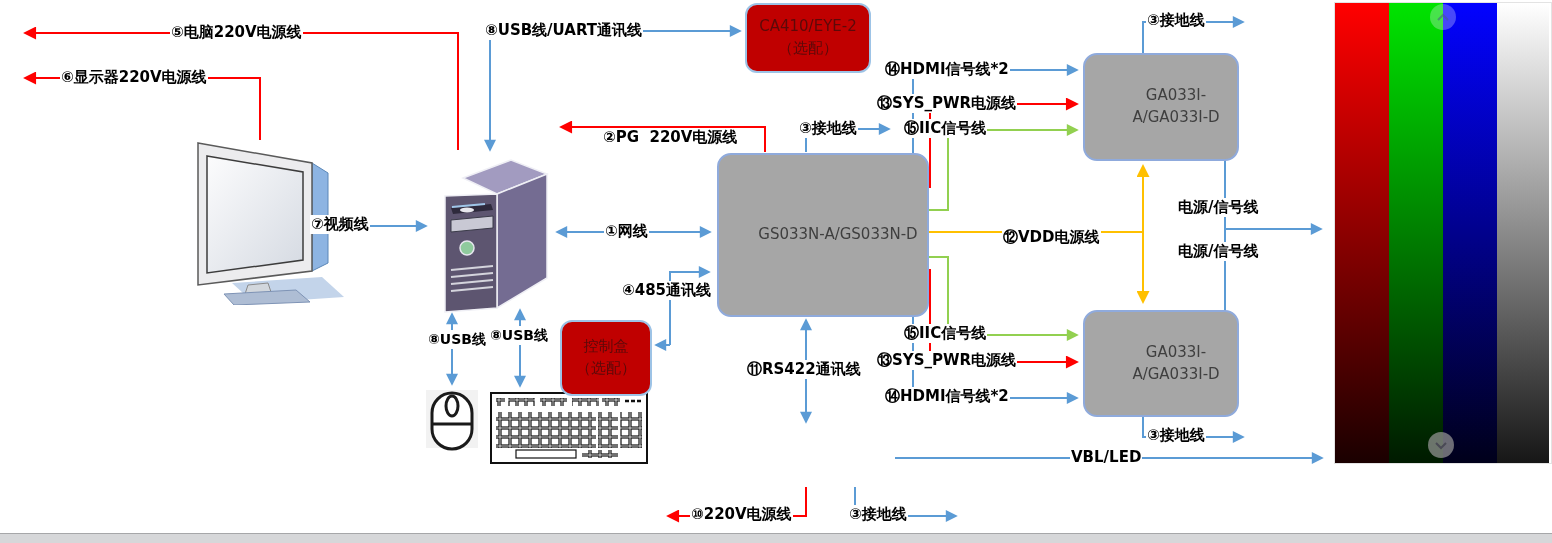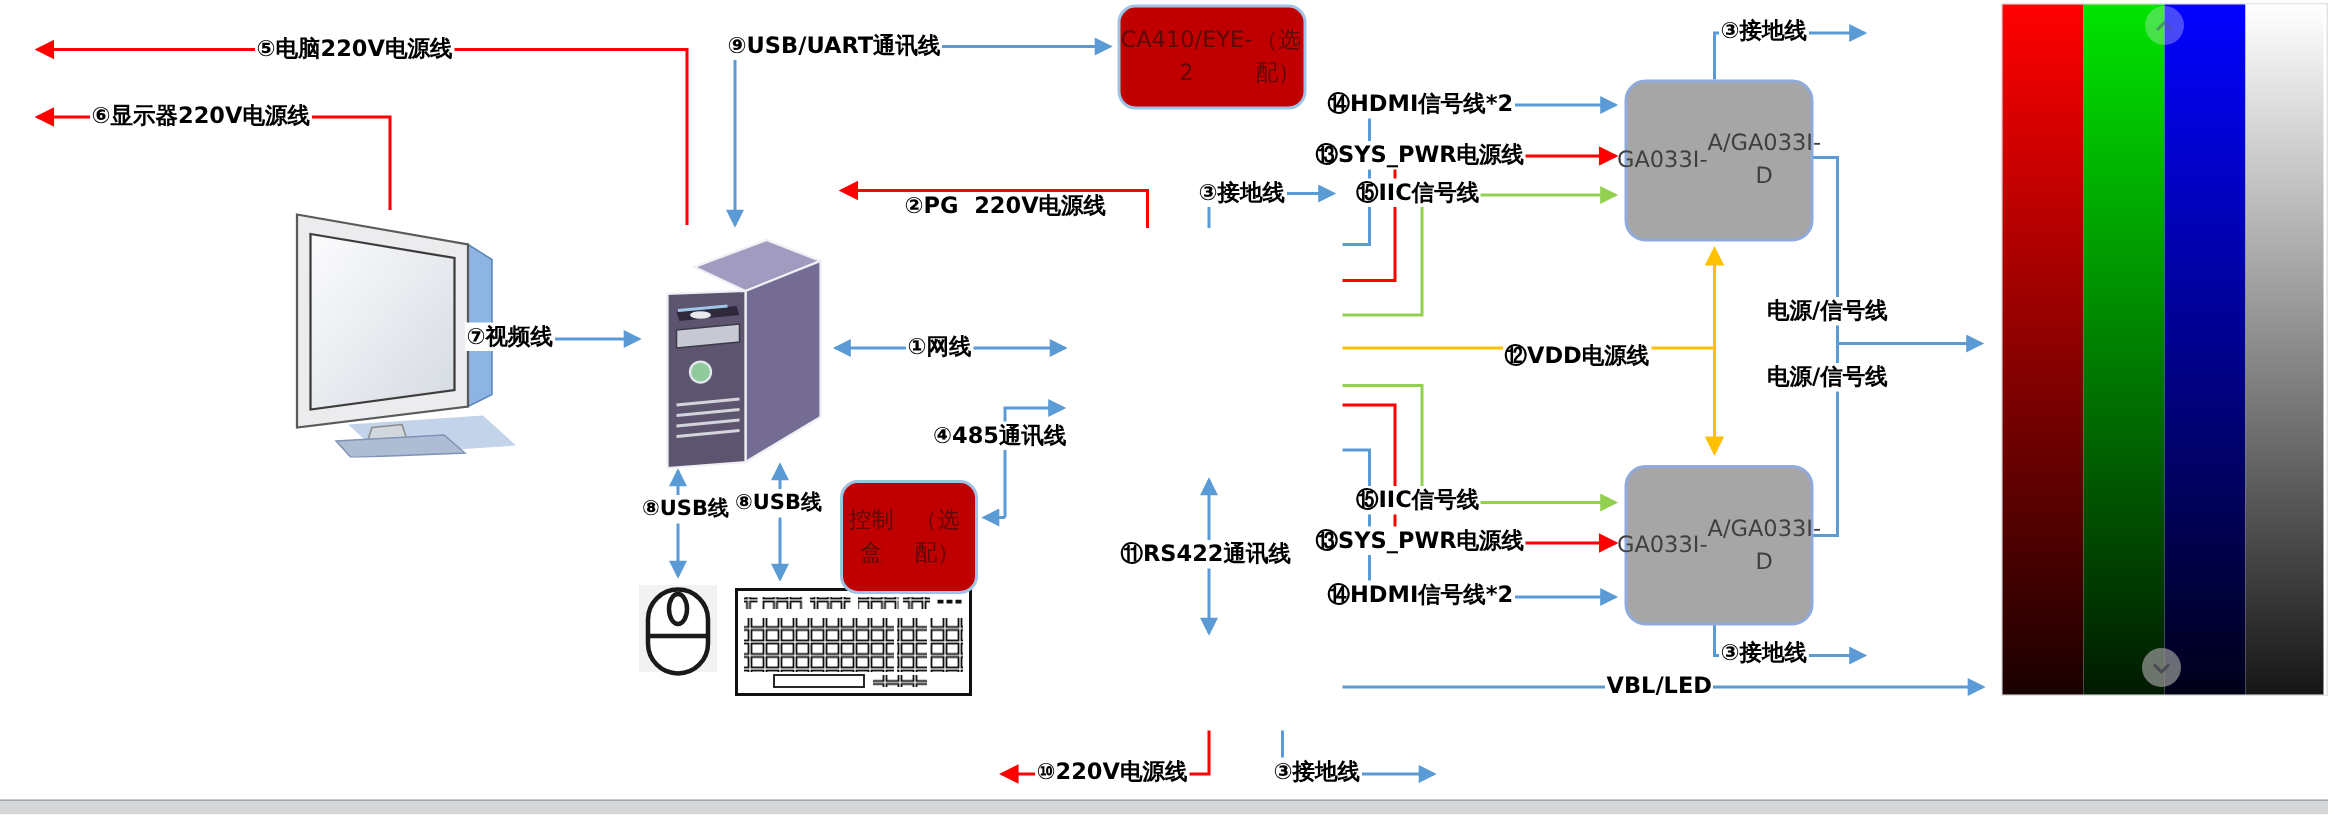--- a/index.html
+++ b/index.html
@@ -3,23 +3,23 @@
 <meta charset="utf-8">
 <style>
   html,body{margin:0;padding:0;background:#fff;}
   #stage{position:relative;width:1552px;height:543px;background:#fff;overflow:hidden;
          font-family:"DejaVu Sans","Liberation Sans",sans-serif;}
   svg.wires{position:absolute;left:0;top:0;z-index:2;}
   .icon{position:absolute;z-index:3;}
   .lbl{position:absolute;z-index:5;font-weight:bold;font-size:15px;line-height:19px;
        color:#000;background:#fff;padding:0 1px;white-space:pre;}
   .lbl.sm{font-size:14px;}
-  .node{position:absolute;z-index:6;display:flex;flex-direction:row;align-items:center;
+  .node{position:absolute;z-index:6;display:flex;flex-direction:column;align-items:center;
         justify-content:center;text-align:center;font-size:15px;border-radius:14px;}
-  .node.gray{background:var(--node_gray);border:2px solid #8FAADC;color:#3F3F3F;}
+  .node.gray{background:var(--node_gray);border:2px solid #8FAADC;color:#3F3F3F;padding-left:30px;}
   .node.red{background:var(--node_red);border:2px solid #9DC3E6;color:#5C0909;font-size:15px;border-radius:12px;}
   .node.blue{background:var(--node_blue);border:2px solid #7FB2E0;color:#17365D;border-radius:18px;}
   .node span{display:block;line-height:1.45;}
   #bars{position:absolute;left:1334px;top:2px;width:216px;height:460px;z-index:4;
         display:flex;border:1px solid #e3e3e3;}
   #bars .bar{height:100%;}
   .bar-red{width:54px;background:linear-gradient(to bottom,var(--bar_red_top),var(--bar_red_bottom));}
   .bar-green{width:54px;background:linear-gradient(to bottom,var(--bar_green_top),var(--bar_green_bottom));}
   .bar-blue{width:54px;background:linear-gradient(to bottom,var(--bar_blue_top),var(--bar_blue_bottom));}
   .bar-white{width:52px;background:linear-gradient(to bottom,var(--bar_white_top),var(--bar_white_bottom));}
@@ -160,35 +160,38 @@
   <div class="node red" style="left:745px;top:3px;width:122px;height:66px">
     <span>CA410/EYE-2</span>
     <span>（选配）</span>
   </div>
 
   <div class="node red" style="left:560px;top:320px;width:88px;height:72px">
     <span>控制盒</span>
     <span>（选配）</span>
   </div>
 
+  <div class="node gray" style="left:717px;top:153px;width:178px;height:160px">
+    <span>GS033N-A/GS033N-D</span>
+  </div>
 
   <div class="node gray" style="left:1083px;top:53px;width:122px;height:104px">
     <span>GA033I-</span>
     <span>A/GA033I-D</span>
   </div>
 
   <div class="node gray" style="left:1083px;top:310px;width:122px;height:103px">
     <span>GA033I-</span>
     <span>A/GA033I-D</span>
   </div>
 
 
   <div class="lbl" style="left:170px;top:23px">⑤电脑220V电源线</div>
   <div class="lbl" style="left:60px;top:68px">⑥显示器220V电源线</div>
-  <div class="lbl" style="left:484px;top:21px">⑨USB/UART通讯线</div>
+  <div class="lbl" style="left:484px;top:21px">⑧USB线/UART通讯线</div>
   <div class="lbl" style="left:602px;top:128px">②PG  220V电源线</div>
   <div class="lbl" style="left:798px;top:119px">③接地线</div>
   <div class="lbl" style="left:884px;top:60px">⑭HDMI信号线*2</div>
   <div class="lbl" style="left:876px;top:94px">⑬SYS_PWR电源线</div>
   <div class="lbl" style="left:903px;top:119px">⑮IIC信号线</div>
   <div class="lbl" style="left:1002px;top:228px">⑫VDD电源线</div>
   <div class="lbl" style="left:903px;top:324px">⑮IIC信号线</div>
   <div class="lbl" style="left:876px;top:351px">⑬SYS_PWR电源线</div>
   <div class="lbl" style="left:884px;top:387px">⑭HDMI信号线*2</div>
   <div class="lbl" style="left:604px;top:222px">①网线</div>

